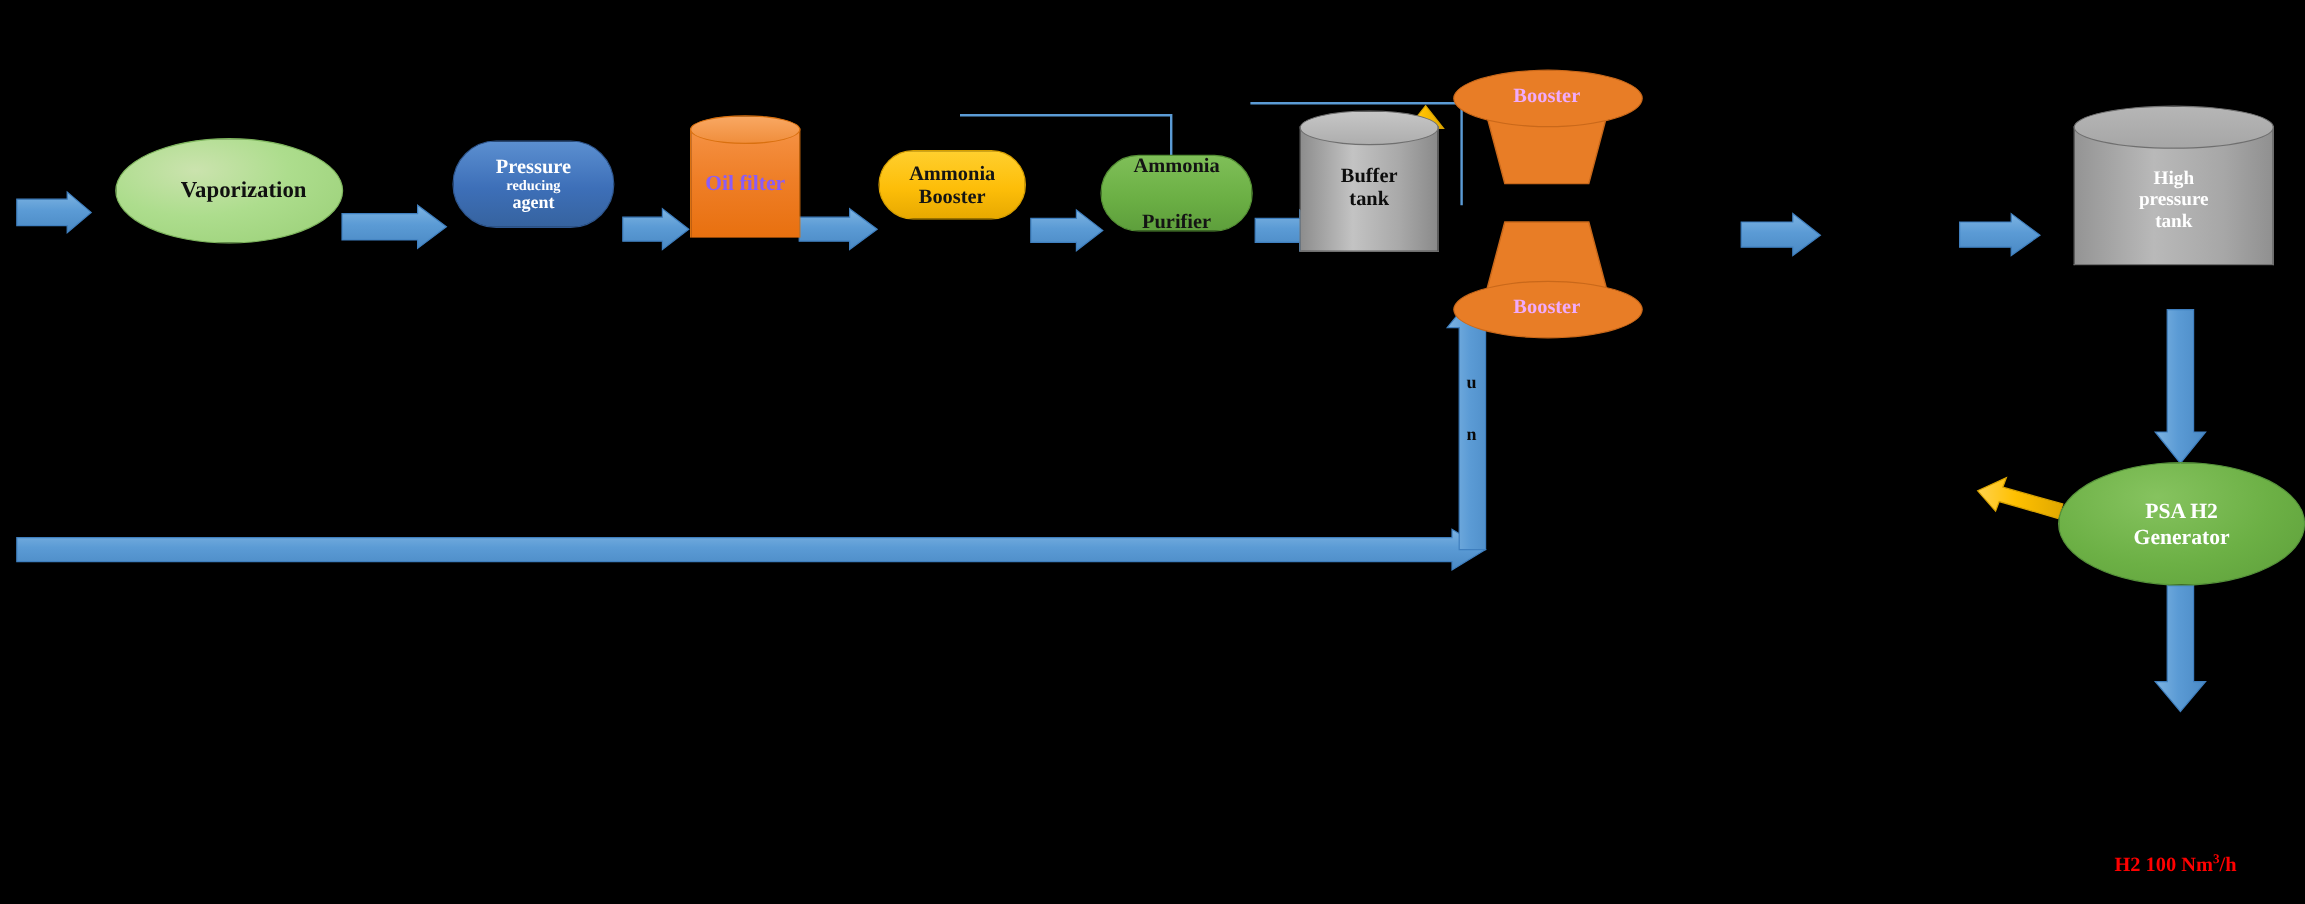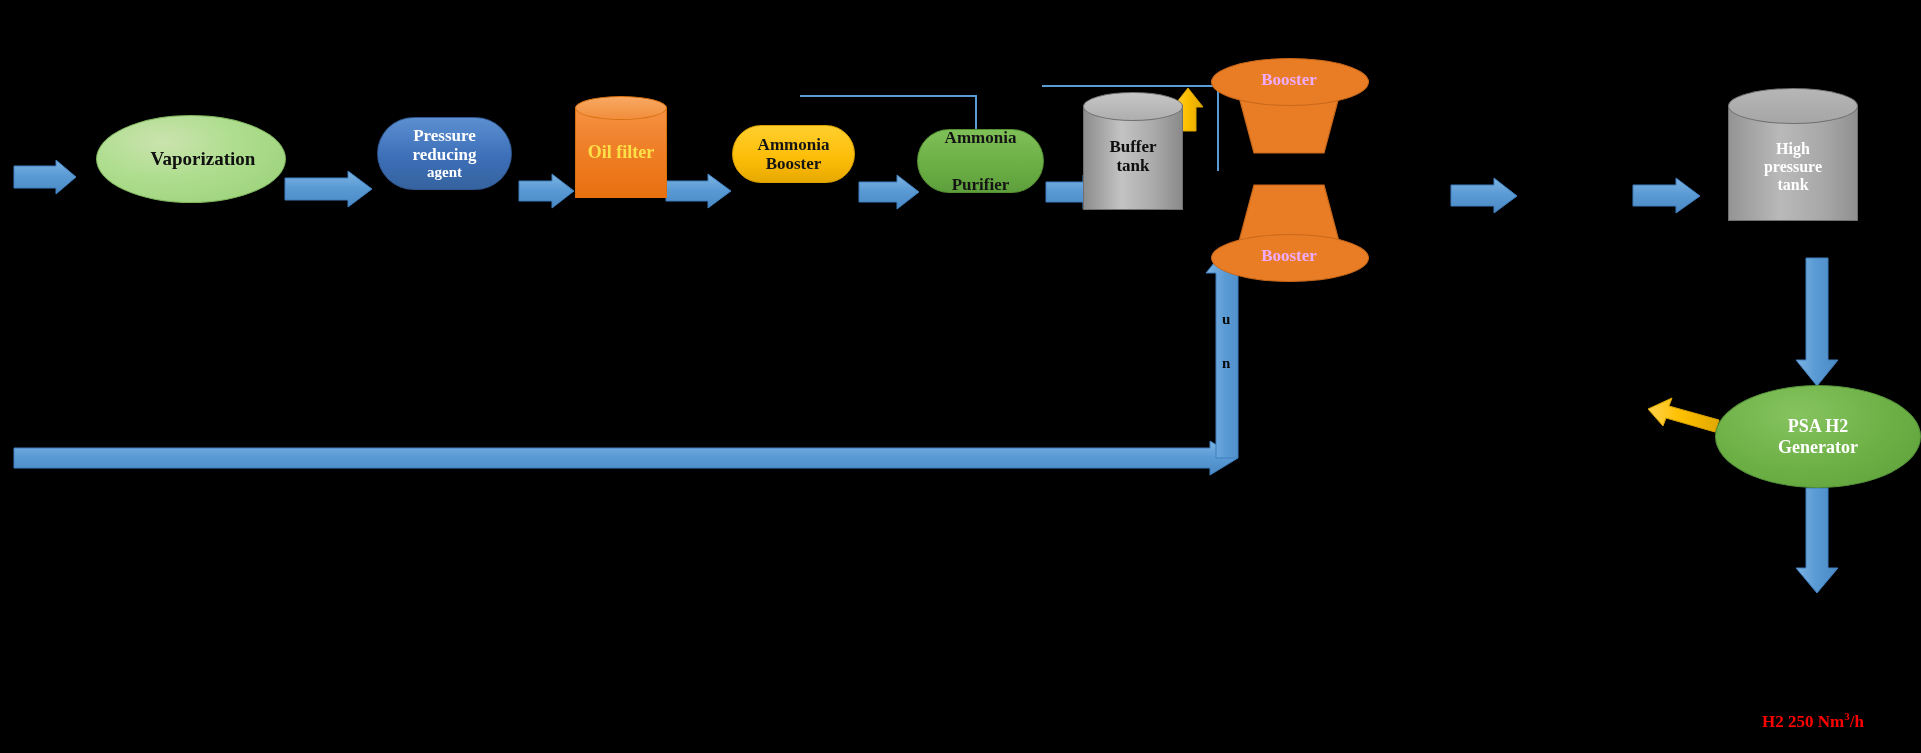--- a/index.html
+++ b/index.html
@@ -51,21 +51,21 @@
   }
 
   
   .cyl{position:absolute;}
   .cyl .body{position:absolute;left:0;right:0;}
   .cyl .top{position:absolute;left:0;right:0;border-radius:50%;}
   .cyl .txt{position:absolute;left:0;right:0;display:flex;align-items:center;justify-content:center;text-align:center;font-weight:bold;line-height:1.13;}
 
   .cyl-orange .body{background:linear-gradient(180deg,#f59244 0%,#ef7f28 45%,#e8700f 100%);border-left:1px solid #d9700f;border-right:1px solid #d9700f;}
   .cyl-orange .top{background:linear-gradient(180deg,#f9a863 0%,#f08e3c 100%);border:1px solid #d9700f;}
-  .cyl-orange .txt{color:#fde047;text-align:right;}
+  .cyl-orange .txt{color:#8b5cf6;text-align:right;}
 
   .cyl-grey .body{background:linear-gradient(90deg,#8d8d8d 0%,#c3c3c3 38%,#a9a9a9 72%,#8a8a8a 100%);border-left:1px solid #6f6f6f;border-right:1px solid #6f6f6f;border-bottom:1px solid #6f6f6f;}
   .cyl-grey .top{background:linear-gradient(180deg,#c6c6c6 0%,#aeaeae 100%);border:1px solid #6f6f6f;}
   .cyl-grey .txt{color:#0d0d0d;}
 
   .cyl-grey2 .body{background:linear-gradient(90deg,#949494 0%,#b9b9b9 40%,#a7a7a7 75%,#909090 100%);border-left:1px solid #6f6f6f;border-right:1px solid #6f6f6f;border-bottom:1px solid #6f6f6f;}
   .cyl-grey2 .top{background:linear-gradient(180deg,#b6b6b6 0%,#a6a6a6 100%);border:1px solid #6f6f6f;}
   .cyl-grey2 .txt{color:#ffffff;}
 
   
@@ -166,41 +166,41 @@
 
   <div class="hidden-lbl" style="left:1222px;top:312px;">u</div>
   <div class="hidden-lbl" style="left:1222px;top:356px;">n</div>
 
   <div class="node ellipse green-ellipse-lt" style="left:96px;top:115px;width:190px;height:88px;">
     <span class="lbl" style="font-size:19px;margin-left:24px;">Vaporization</span>
   </div>
 
   <div class="node rrect blue-rrect" style="left:377px;top:117px;width:135px;height:73px;flex-direction:column;">
     <span class="lbl" style="font-size:17px;">Pressure</span>
-    <span class="lbl" style="font-size:17px;">reducing</span>
+    <span class="lbl" style="font-size:12px;">reducing</span>
     <span class="lbl" style="font-size:15px;">agent</span>
   </div>
 
   <div class="cyl cyl-orange" style="left:575px;top:96px;width:92px;height:102px;">
     <div class="body" style="top:11px;height:91px;"></div>
     <div class="top" style="top:0px;height:22px;"></div>
     <div class="txt" style="top:44px;height:24px;font-size:18px;">Oil filter</div>
   </div>
 
   <div class="node rrect yellow-rrect" style="left:732px;top:125px;width:123px;height:58px;flex-direction:column;">
     <span class="lbl" style="font-size:17px;">Ammonia</span>
     <span class="lbl" style="font-size:17px;">Booster</span>
   </div>
 
   <div class="node rrect green-rrect" style="left:917px;top:129px;width:127px;height:64px;flex-direction:column;">
     <span class="lbl" style="font-size:17px;">Ammonia</span>
     <span class="lbl" style="font-size:17px;margin-top:28px;">Purifier</span>
   </div>
 
-  <div class="cyl cyl-grey" style="left:1083px;top:92px;width:100px;height:117px;">
+  <div class="cyl cyl-grey" style="left:1083px;top:92px;width:100px;height:117px;padding-left:16px;">
     <div class="body" style="top:13px;height:104px;"></div>
     <div class="top" style="top:0px;height:27px;"></div>
     <div class="txt" style="top:38px;height:52px;font-size:17px;flex-direction:column;">
       <span>Buffer</span>
       <span>tank</span>
     </div>
   </div>
 
   <div class="booster" style="left:1211px;top:58px;width:156px;height:95px;">
     <svg class="trap" viewBox="0 0 156 95" preserveAspectRatio="none">
@@ -211,33 +211,33 @@
   </div>
 
   <div class="booster" style="left:1211px;top:185px;width:156px;height:95px;">
     <svg class="trap" viewBox="0 0 156 95" preserveAspectRatio="none">
       <polygon points="43,0 113,0 134,79 22,79" fill="#e87d26" stroke="#c9681a" stroke-width="1.2"></polygon>
     </svg>
     <div class="cap" style="left:0px;top:49px;width:156px;height:46px;"></div>
     <div class="blabel" style="top:61px;font-size:17px;">Booster</div>
   </div>
 
-  <div class="cyl cyl-grey2" style="left:1728px;top:88px;width:130px;height:132px;">
+  <div class="cyl cyl-grey2" style="left:1728px;top:88px;width:130px;height:132px;padding-left:37px;">
     <div class="body" style="top:17px;height:115px;"></div>
     <div class="top" style="top:0px;height:34px;"></div>
     <div class="txt" style="top:40px;height:78px;font-size:16px;flex-direction:column;">
       <span>High</span>
       <span>pressure</span>
       <span>tank</span>
     </div>
   </div>
 
   <div class="node ellipse green-ellipse-dk" style="left:1715px;top:385px;width:206px;height:103px;flex-direction:column;">
     <span class="lbl" style="font-size:18px;color:#fff;">PSA H2</span>
     <span class="lbl" style="font-size:18px;color:#fff;">Generator</span>
   </div>
 
 
   <div class="redtext" style="left:1762px;top:710px;font-size:17px;">
-    <span>H2 250 Nm</span><sup style="font-size:11px;">3</sup><span>/h</span>
+    <span>H2 100 Nm</span><sup style="font-size:11px;">3</sup><span>/h</span>
   </div>
 
 </div>
 
 </body></html>

